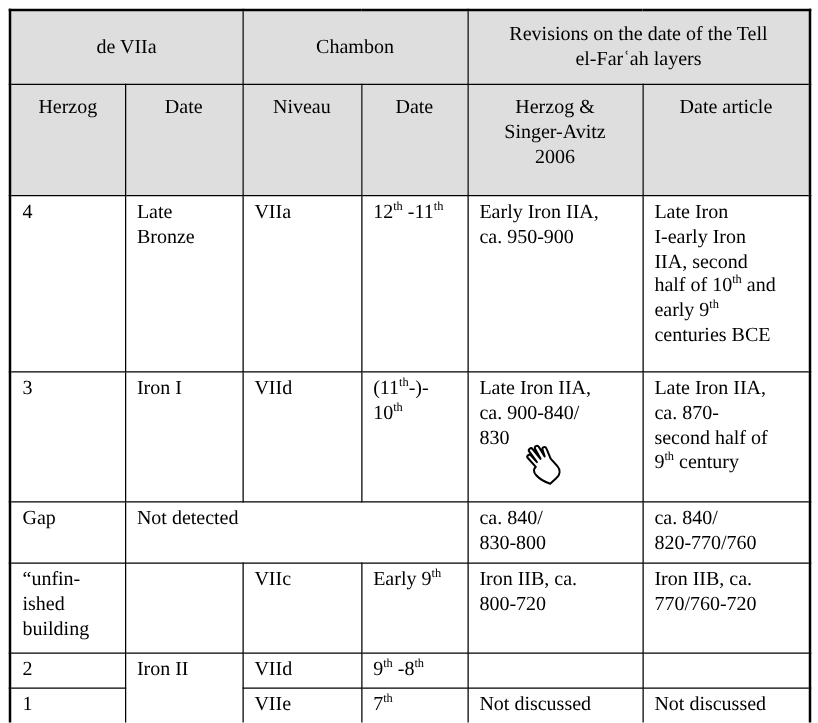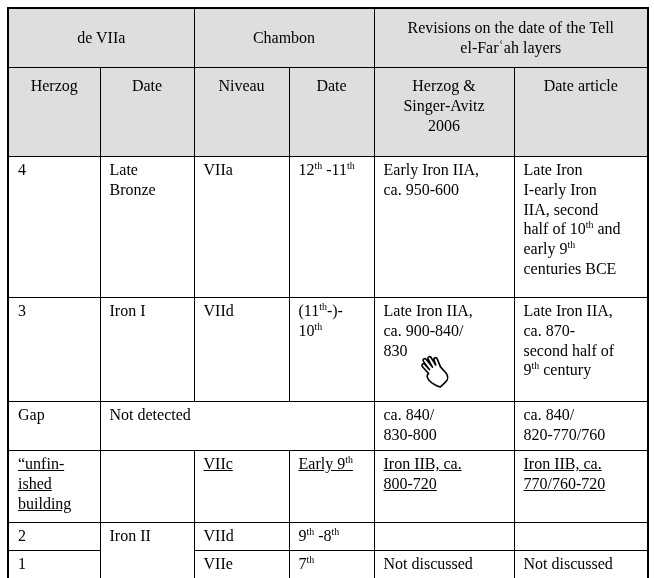--- a/index.html
+++ b/index.html
@@ -40,21 +40,21 @@
   table.chron th {
     background: #dedede;
     text-align: center;
     padding: 3px 4px;
   }
   tr.row-group-headers th { vertical-align: middle; height: 52px; }
   tr.row-col-headers th   { vertical-align: top; padding-top: 8px; height: 77px; }
   tr.row-n4   { height: 141px; }
   tr.row-n3   { height: 104px; }
   tr.row-gap  { height: 49px; }
-  tr.row-unf  { height: 72px; text-decoration: underline; }
+  tr.row-unf  { height: 72px; }
   tr.row-n2   { height: 28px; }
   tr.row-n1   { height: 29px; }
   sup {
     font-size: 62%;
     line-height: 0;
     vertical-align: super;
     letter-spacing: 0;
   }
   .cursor-overlay {
     position: absolute;
@@ -98,21 +98,21 @@
 2006</th>
       <th>Date article</th>
     </tr>
     <tr class="row-n4">
       <td>4</td>
       <td>Late
 Bronze</td>
       <td>VIIa</td>
       <td>12<sup>th</sup> -11<sup>th</sup></td>
       <td>Early Iron IIA,
-ca. 950-600</td>
+ca. 950-900</td>
       <td>Late Iron
 I-early Iron
 IIA, second
 half of 10<sup>th</sup> and
 early 9<sup>th</sup>
 centuries BCE</td>
     </tr>
     <tr class="row-n3">
       <td>3</td>
       <td>Iron I</td>

